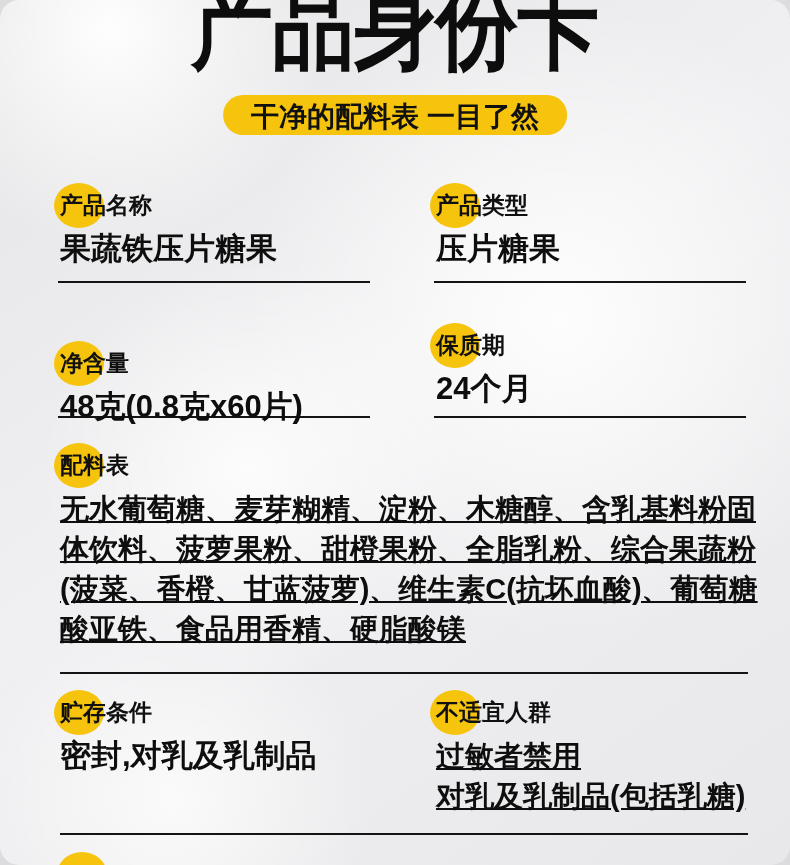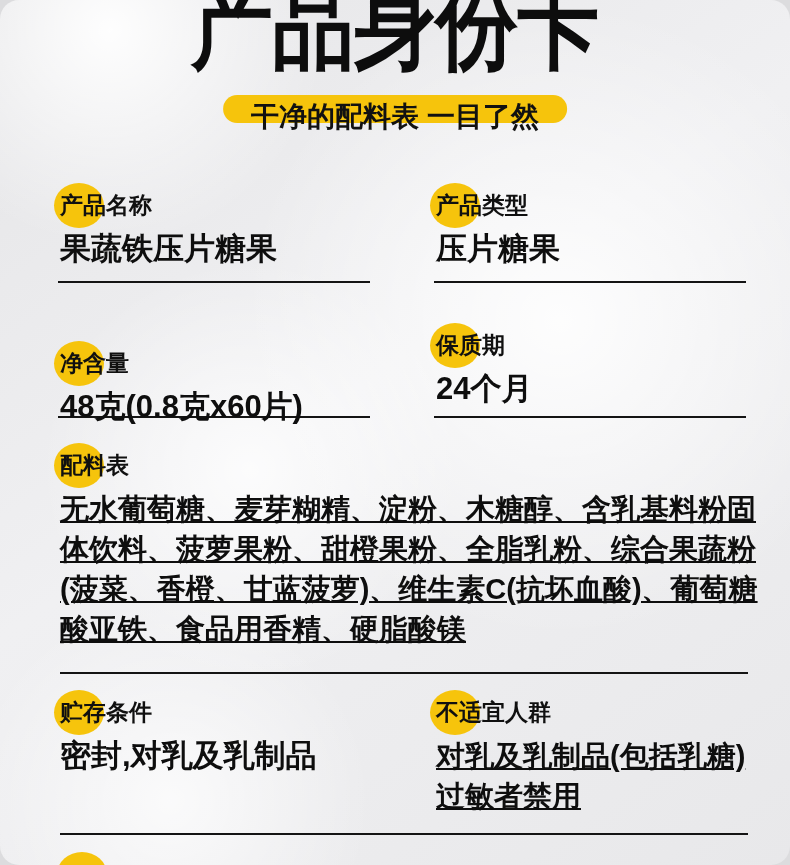--- a/index.html
+++ b/index.html
@@ -24,21 +24,21 @@
     position:absolute; top:-28px; left:0; width:100%;
     margin:0; text-align:center;
     font-size:102px; line-height:1; font-weight:800;
     letter-spacing:0;
     transform:scaleX(0.80); transform-origin:50% 50%;
     color:#0d0d0d; white-space:nowrap;
   }
 
   .badge{
     position:absolute; top:95px; left:50%; transform:translateX(-50%);
-    height:28px; line-height:44px; padding:0 28px;
+    height:40px; line-height:44px; padding:0 28px;
     background:#F6C40C; border-radius:22px;
     font-size:28px; font-weight:700; color:#111; white-space:nowrap;
   }
 
   .field{position:absolute;}
   .flabel{position:relative; display:inline-block; font-size:23px; font-weight:700; line-height:30px;}
   .flabel .dot{
     position:absolute; left:-6px; top:-7px;
     width:50px; height:45px; background:#F6C40C; border-radius:50%;
   }
@@ -138,22 +138,22 @@
     </div>
     <div class="fvalue">密封,对乳及乳制品</div>
   </div>
 
   <div class="field f-unsuit">
     <div class="flabel">
       <span class="dot"></span>
       <span class="txt">不适宜人群</span>
     </div>
     <div class="fvalue small">
+      <div class="line">过敏者禁用</div>
       <div class="line">对乳及乳制品(包括乳糖)</div>
-      <div class="line">过敏者禁用</div>
     </div>
   </div>
 
   <div class="rule full2"></div>
 
   <div class="bottom-dot"></div>
 
 </div>
 
 </body></html>

